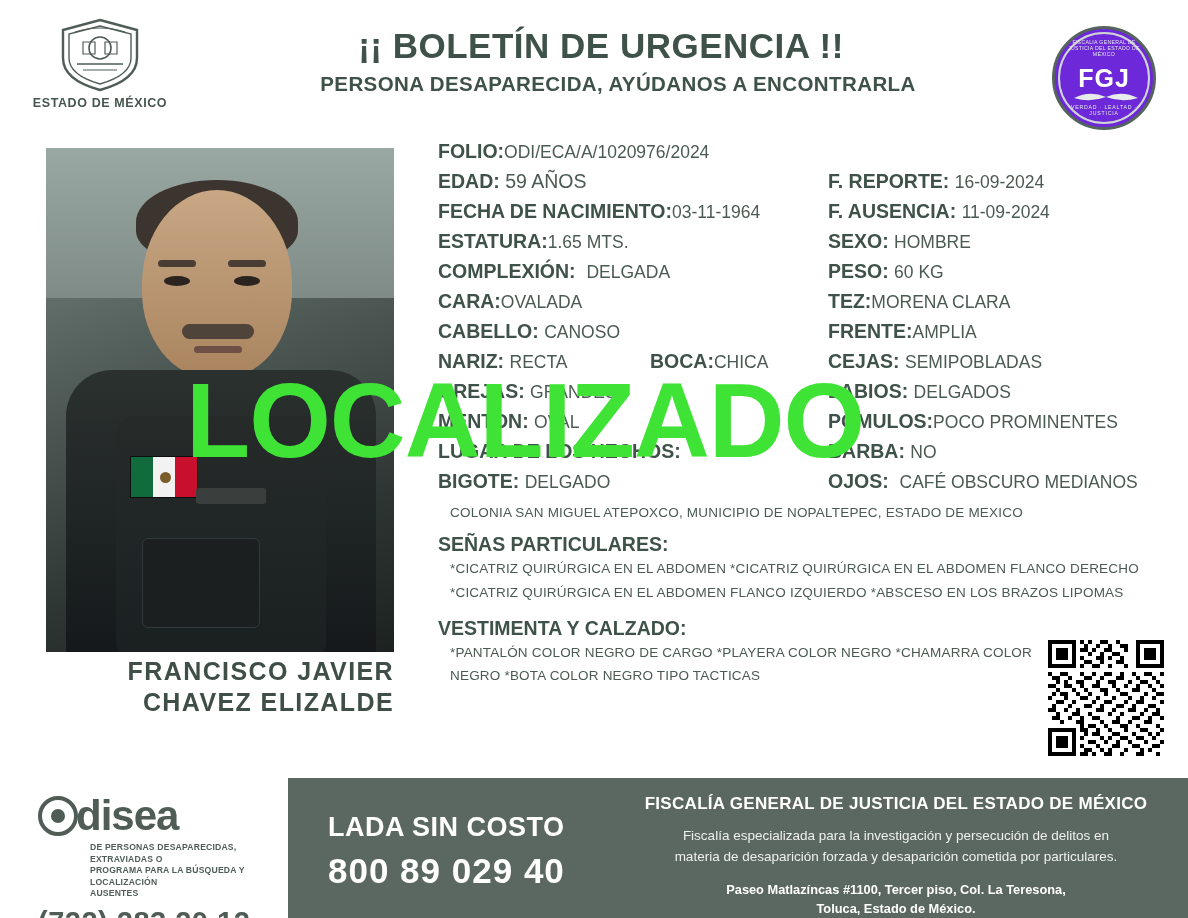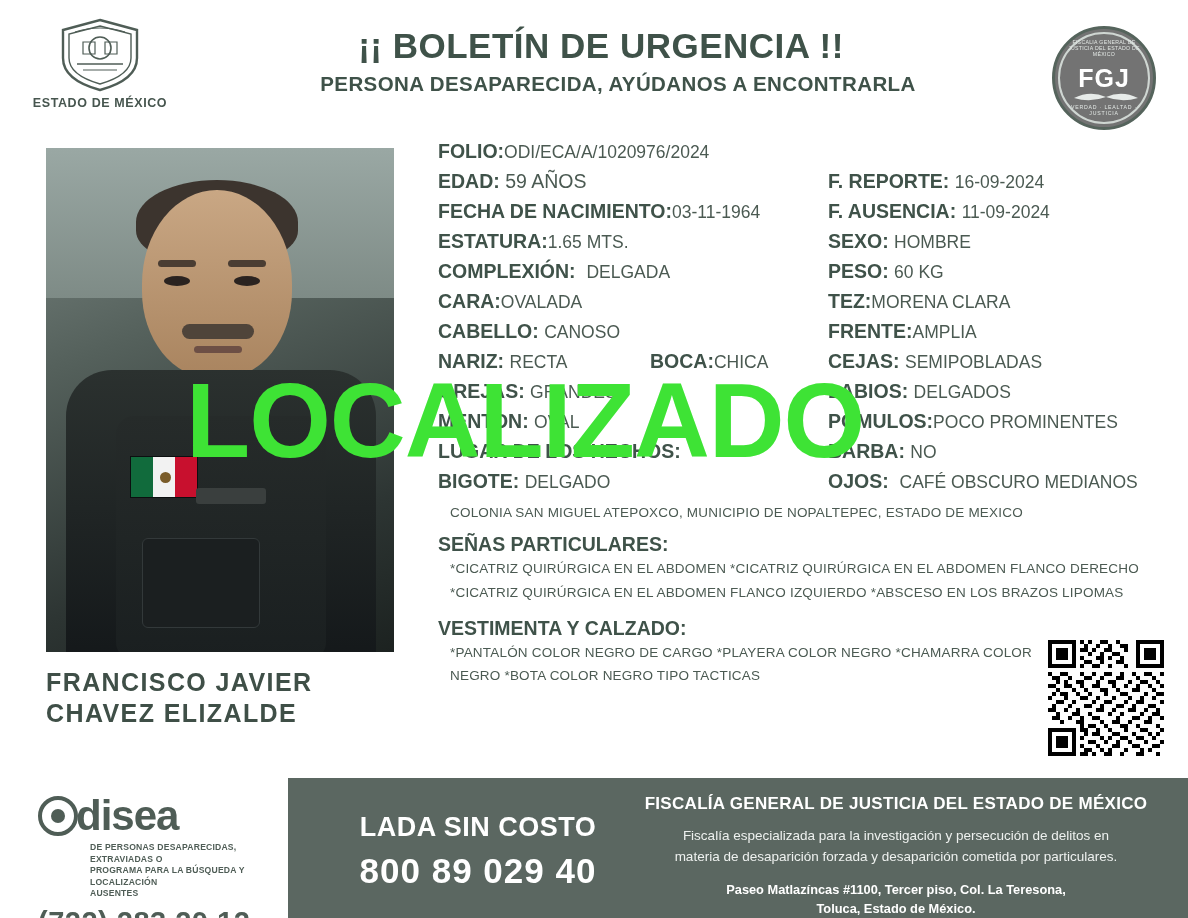--- a/index.html
+++ b/index.html
@@ -37,21 +37,21 @@
     color:#3f5249;
     padding-left:14px;
   }
   .header-title .t2 {
     font-size:20.5px; font-weight:bold; letter-spacing:0.4px;
     color:#3f5249; margin-top:6px;padding-left:48px;
   }
   .fgj-logo {
     position:absolute; right:32px; top:26px; width:104px; height:104px;
     border-radius:50%;
-    background:#737373;
+    background:#6d28d9;
     border:3px solid #55645c;
     display:flex; align-items:center; justify-content:center;
     overflow:hidden;
   }
   .fgj-logo .inner {
     width:92px; height:92px; border-radius:50%;
     border:2px solid #cfd6d2;
     position:relative;
     display:flex; align-items:center; justify-content:center;
     flex-direction:column;
@@ -136,21 +136,21 @@
   .photo .strap {
     position:absolute; left:150px; top:340px; width:70px; height:16px;
     background:#3a3f3e; border-radius:3px;
   }
   .photo .pouch {
     position:absolute; left:96px; top:390px; width:118px; height:90px;
     background:#1b1f20; border:1px solid #33393a; border-radius:6px;
   }
 
   .person-name {
-    width:348px; text-align:left; margin-top:15px;
+    width:348px; text-align:right; margin-top:4px;
     font-size:25px; font-weight:bold; letter-spacing:1.4px;
     color:#3f4f47; line-height:1.25;
   }
 
   
   .fields { position:absolute; left:438px; top:140px; width:720px; }
   .frow { position:relative; height:30px; }
   .lbl { font-weight:bold; color:#3f5249; }
   .val { color:#4b5a52; }
   .fs20 { font-size:19.5px; }
@@ -210,21 +210,21 @@
     margin-top:4px; margin-left:52px; letter-spacing:0.2px;
   }
   .disea .phone {
     font-size:29px; font-weight:bold; color:#4f5d56; margin-top:6px; letter-spacing:0.5px;
   }
   .gray-panel {
     position:absolute; left:288px; top:0; width:900px; height:140px;
     background:#5b6761;
   }
   .lada {
-    position:absolute; left:40px; top:34px; width:300px; color:#fff; text-align:center;
+    position:absolute; left:40px; top:34px; width:300px; color:#fff; 
   }
   .lada .l1 { font-size:27px; font-weight:bold; letter-spacing:0.5px; }
   .lada .l2 { font-size:35px; font-weight:bold; letter-spacing:1px; margin-top:8px; }
   .fgj-block {
     position:absolute; left:330px; top:16px; width:556px; color:#fff; text-align:center;
   }
   .fgj-block .f1 { font-size:17px; font-weight:bold; letter-spacing:0.3px; }
   .fgj-block .f2 { font-size:13.5px; margin-top:12px; line-height:1.55; color:#eef1ef; }
   .fgj-block .f3 { font-size:12.8px; font-weight:bold; margin-top:12px; line-height:1.5; }
 </style>

